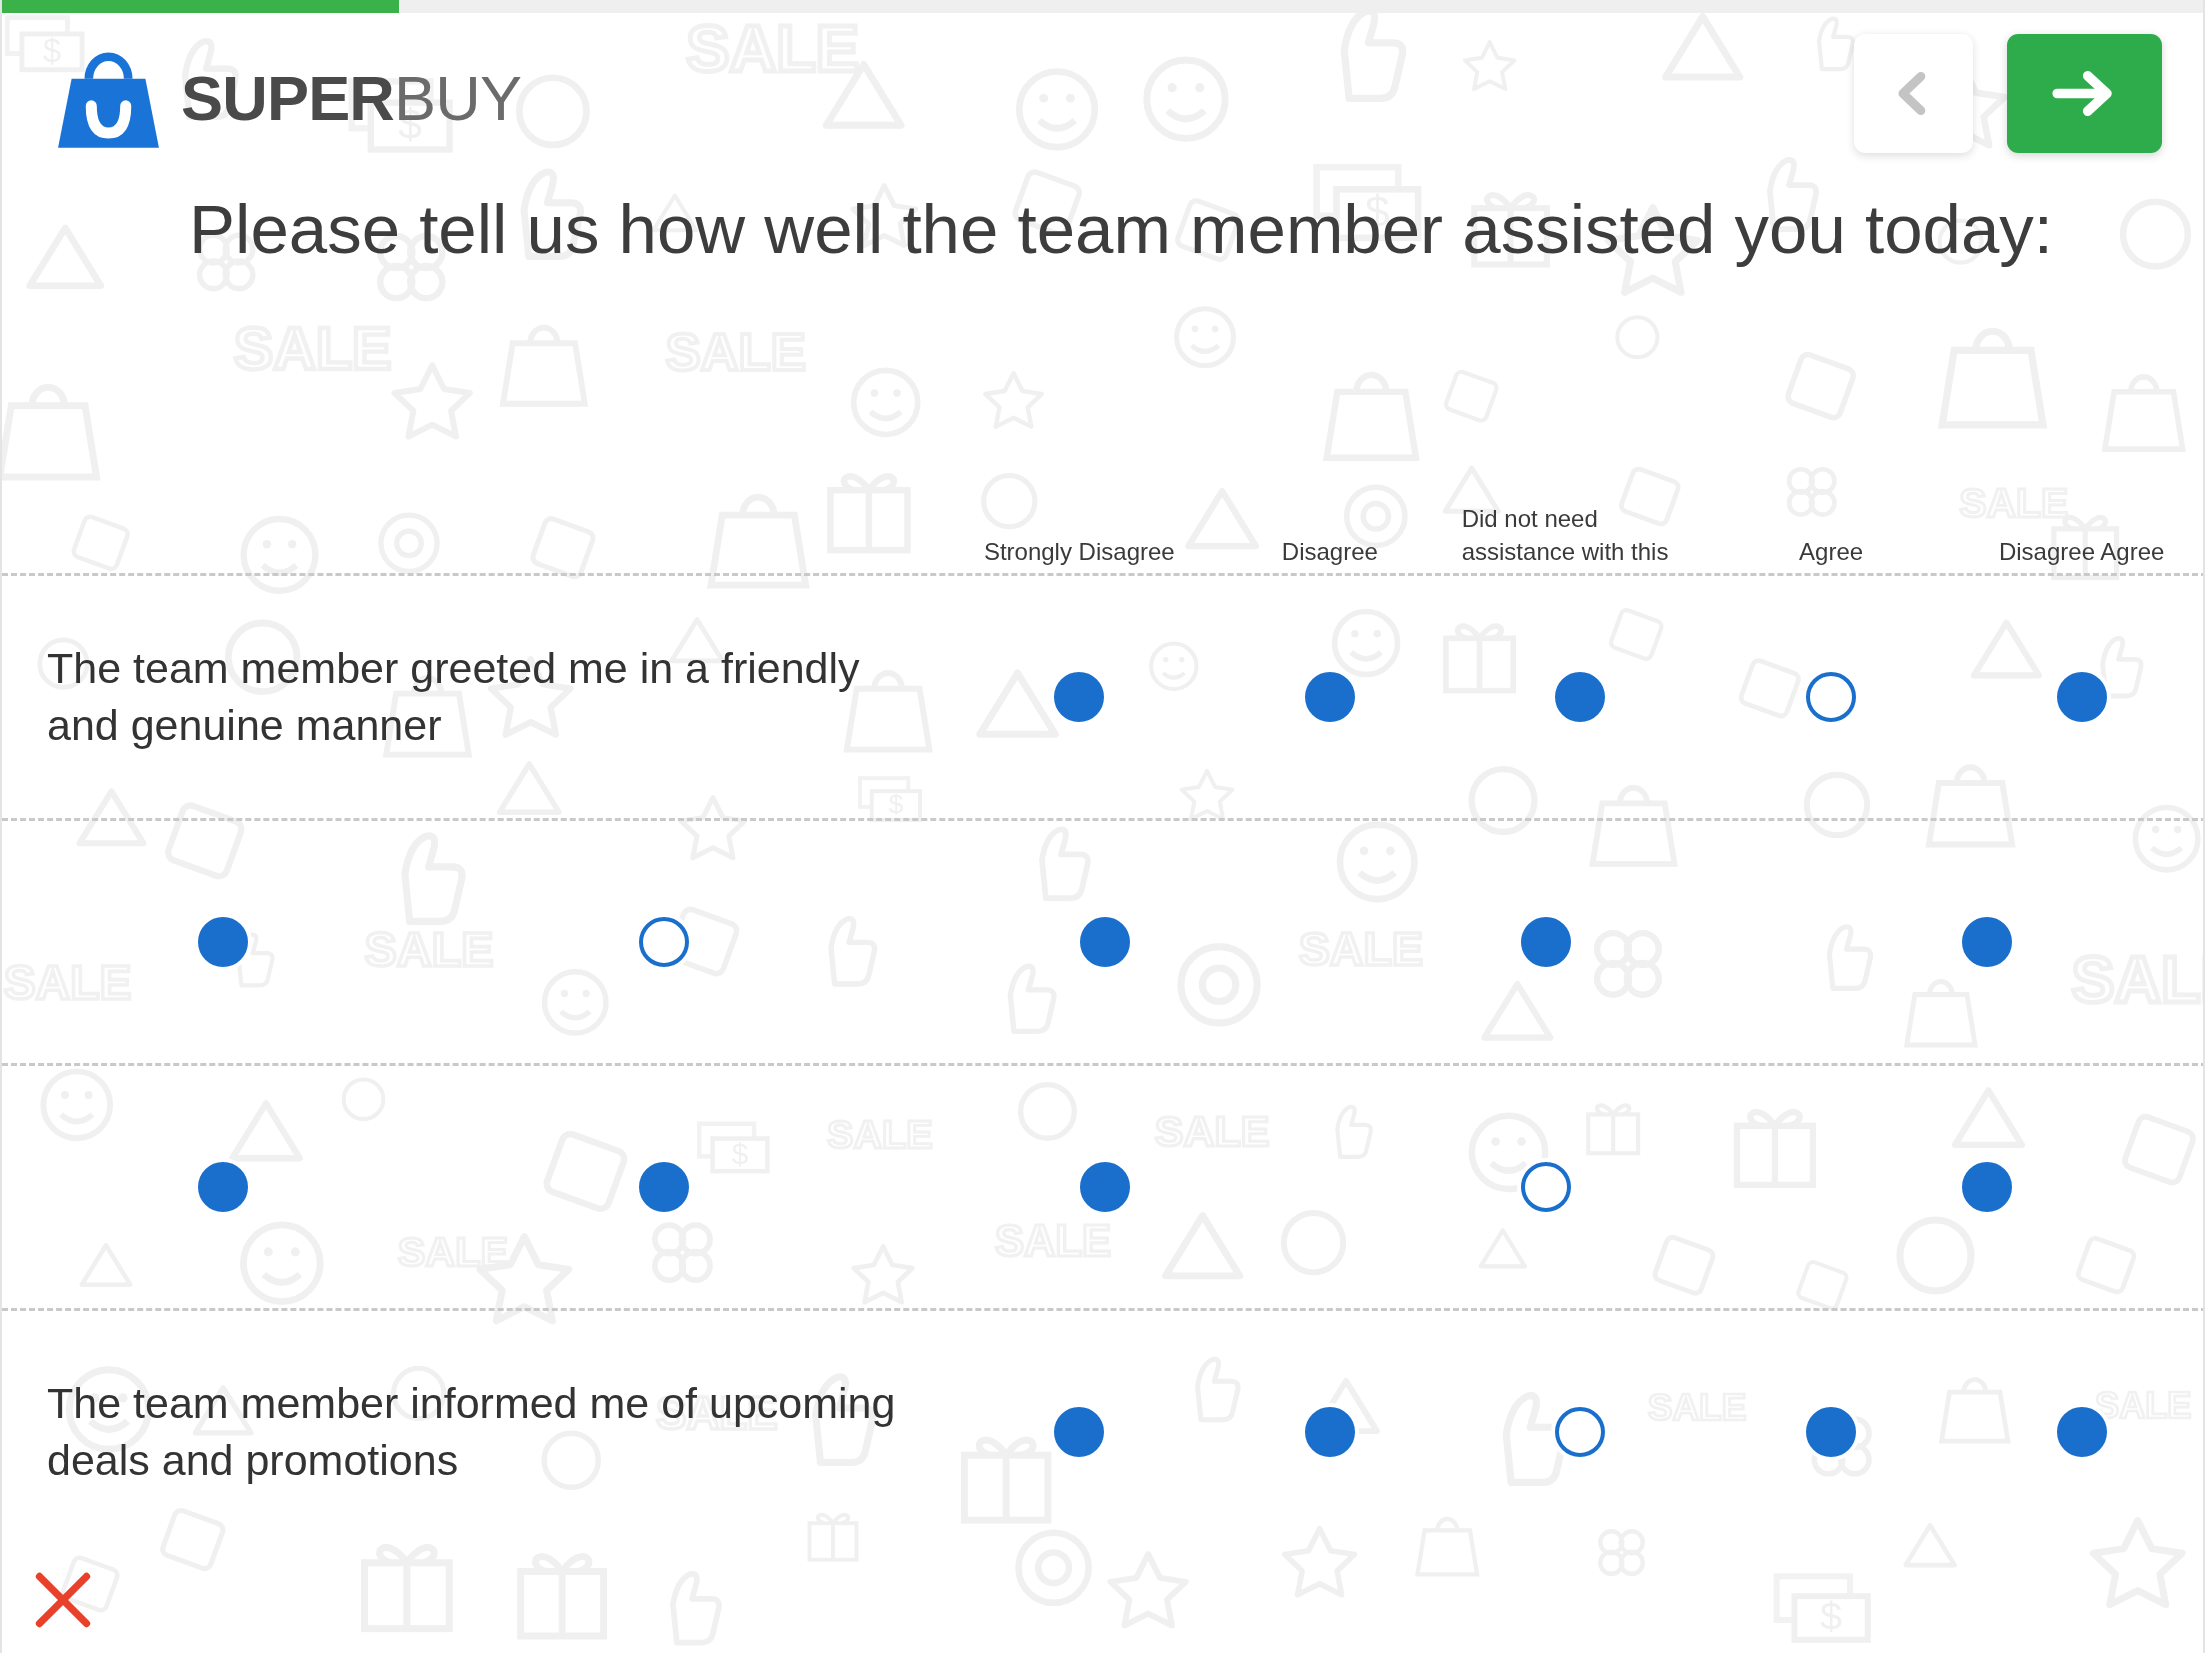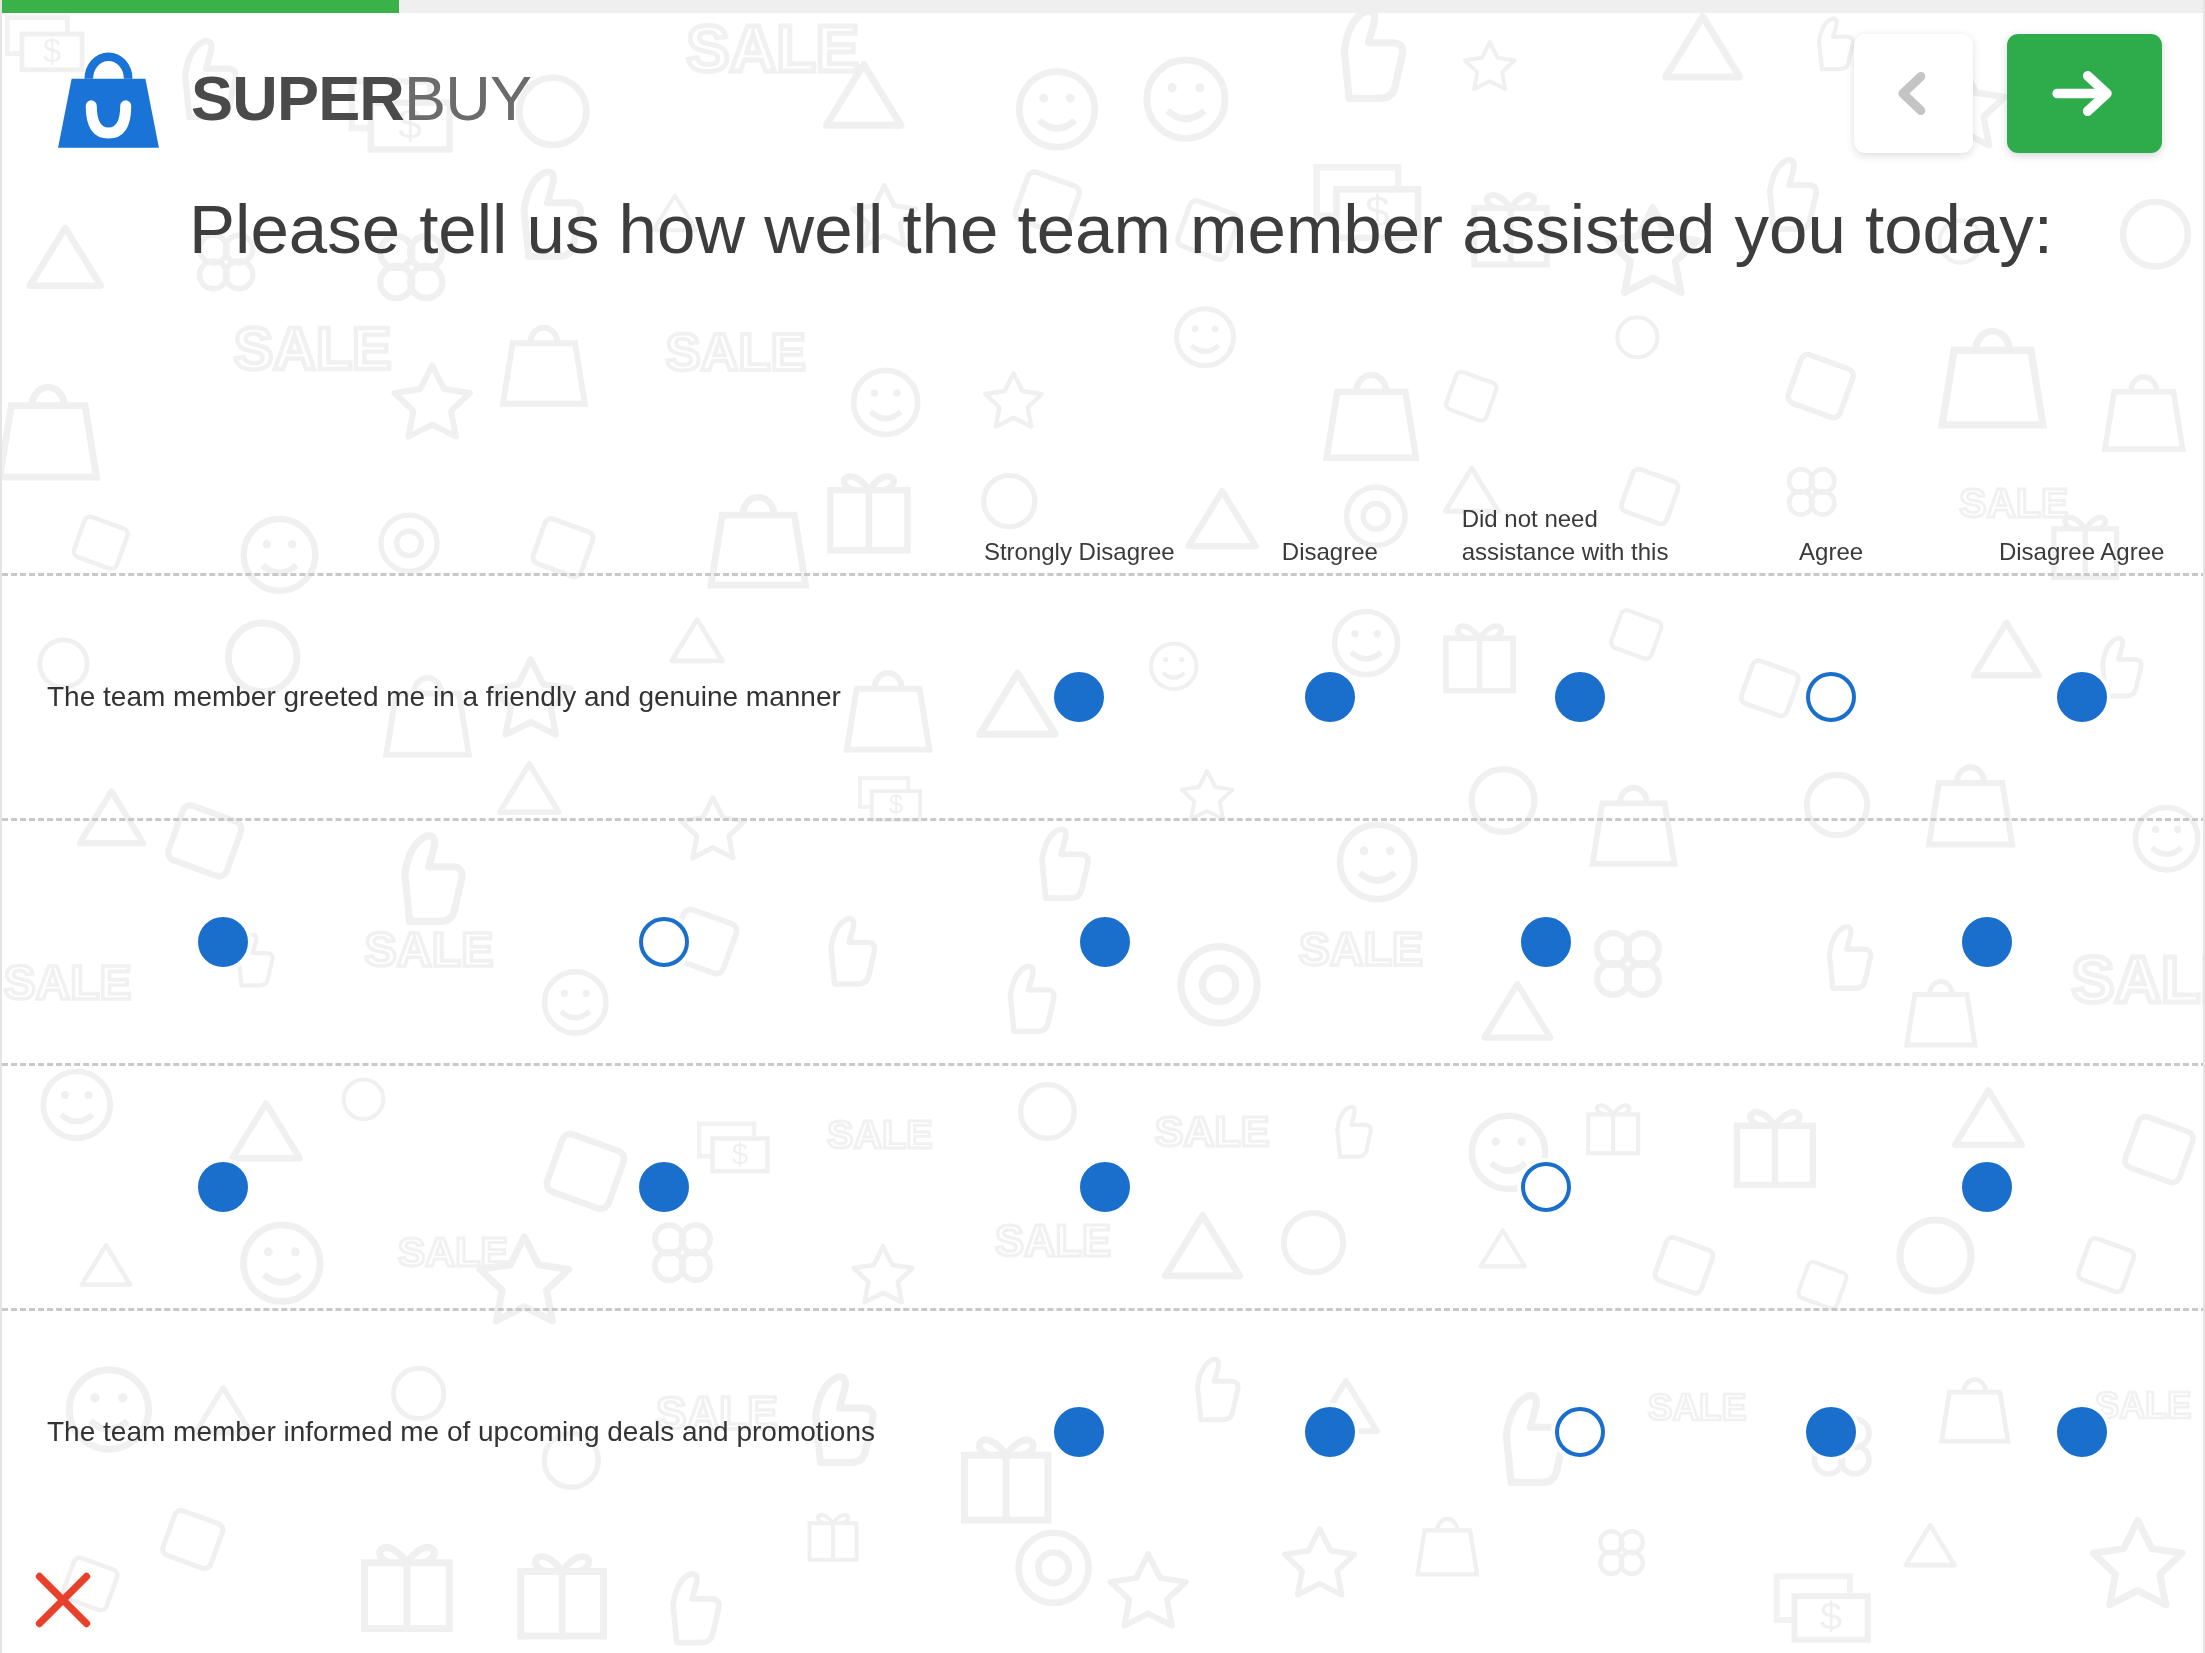--- a/index.html
+++ b/index.html
@@ -53,21 +53,21 @@
     height: 161px;
     z-index: 6;
   }
 
   #brand {
     position: absolute;
     left: 45px;
     top: 24px;
     display: flex;
     align-items: center;
-    gap: 21px;
+    gap: 11px;
   }
   #logo-mark { width: 123px; height: 123px; display: block; }
   #brand-text {
     font-size: 63px;
     letter-spacing: -0.8px;
     white-space: nowrap;
     line-height: 1;
   }
   #brand-text .w1 { font-weight: bold; color: #4a4a4a; }
   #brand-text .w2 { font-weight: normal; color: #6b6b6b; }
@@ -129,21 +129,21 @@
     align-items: center;
     width: 2205px;
   }
 
   #header-row { height: 121px; align-items: flex-end; padding-bottom: 4.8px; }
 
   .label-cell {
     width: 952px;
     padding-left: 45px;
     padding-right: 19.4px;
-    font-size: 28px;
+    font-size: 43px;
     line-height: 1.32;
     color: #333333;
   }
 
   .opt-cell {
     flex: 1 1 0;
     display: flex;
     align-items: center;
     justify-content: center;
     text-align: center;

